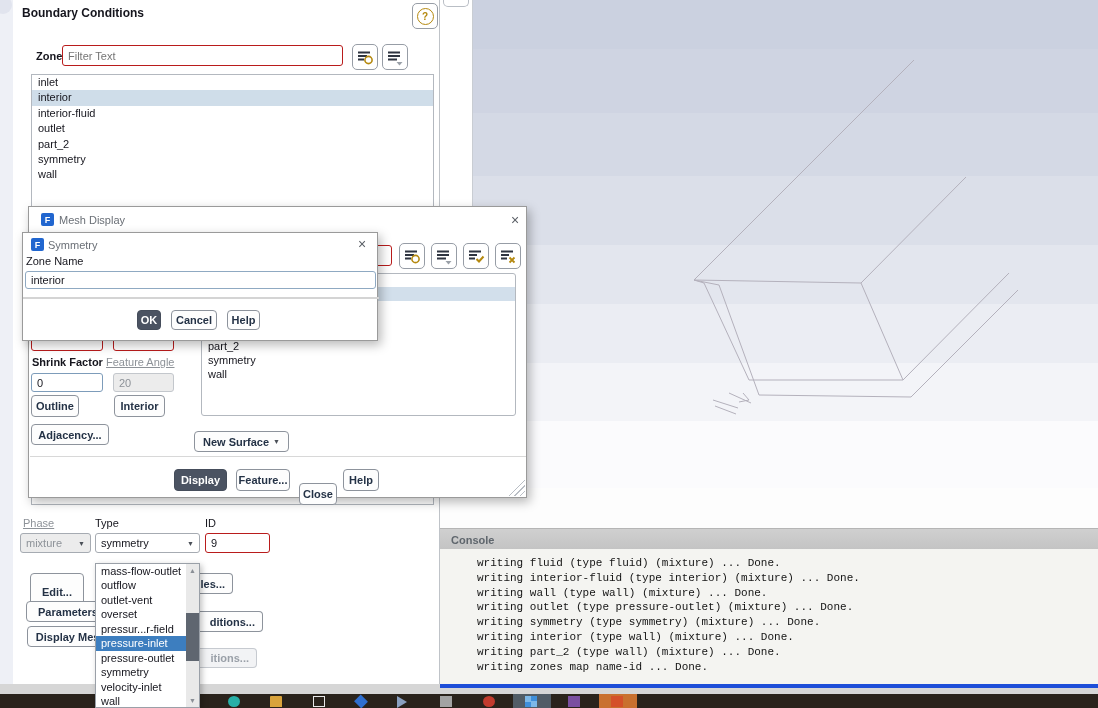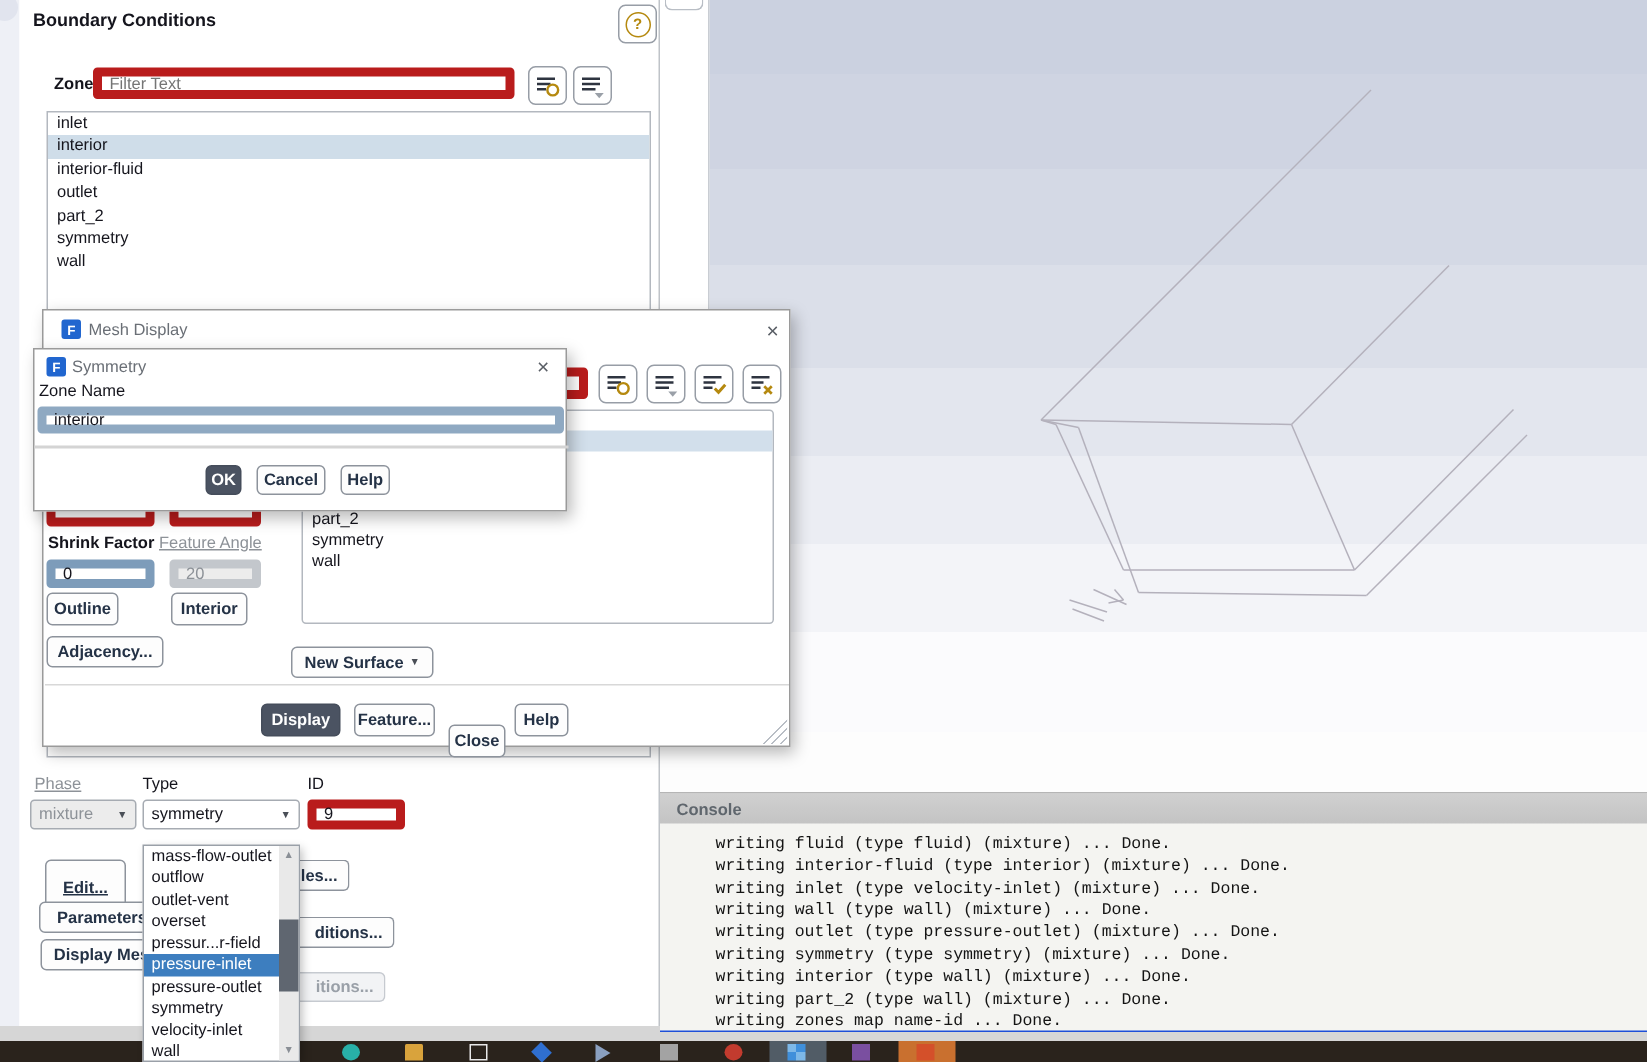--- a/index.html
+++ b/index.html
@@ -7,21 +7,21 @@
     font-family:"Liberation Sans",sans-serif;background:#fff;}
   .abs{position:absolute;}
   .btn{position:absolute;display:flex;align-items:center;justify-content:center;
     border:1px solid #8d939c;border-radius:4px;background:#fdfdfd;
     color:#243246;font-weight:bold;font-size:11px;box-sizing:border-box;white-space:nowrap;}
   .btn.dark{background:#4b5362;border-color:#454d5b;color:#fff;}
   .btn.disabled{color:#9aa0a8;background:#f2f3f5;border-color:#c6cad0;}
   .btn.frag{border-left:none;border-radius:0 4px 4px 0;justify-content:flex-end;padding-right:7px;}
   .iconbtn{position:absolute;width:26px;height:26px;border:1px solid #979da6;border-radius:5px;
     background:#fff;display:flex;align-items:center;justify-content:center;box-sizing:border-box;}
-  .input{position:absolute;border:6px solid #b91c1c;border-radius:3px;background:#fff;
+  .input{position:absolute;border:1px solid #b91c1c;border-radius:3px;background:#fff;
     font-size:11px;color:#15151d;box-sizing:border-box;padding:0 5px;display:flex;align-items:center;}
   .input.disabled{background:#ececec;color:#8d9298;border-color:#c3c7cc;}
   .label{position:absolute;font-size:11px;color:#15151d;white-space:nowrap;}
   .label.grey{color:#8d9298;text-decoration:underline;}
   .label.bold{font-weight:bold;}
   .combo{position:absolute;border:1px solid #a6abb2;border-radius:3px;background:#fff;
     font-size:11px;color:#15151d;box-sizing:border-box;display:flex;align-items:center;padding:0 5px;}
   .combo .car{margin-left:auto;font-size:7px;color:#4a4f57;}
   .combo.disabled{background:#ececec;color:#8d9298;}
   .listbox{position:absolute;border:1px solid #b3b8bf;background:#fff;box-sizing:border-box;overflow:hidden;}
@@ -89,21 +89,21 @@
       <span class="car">▼</span>
     </div>
     <div class="combo" style="left:82px;top:533px;width:105px;height:20px;">
       <span>symmetry</span>
       <span class="car">▼</span>
     </div>
     <div class="input" style="left:192px;top:533px;width:65px;height:20px;">
       <span>9</span>
     </div>
 
-    <div class="btn" style="left:17px;top:573px;width:54px;height:38px;text-decoration:underline;">Edit...</div>
+    <div class="btn" style="left:17px;top:573px;width:54px;height:38px;">Edit...</div>
     <div class="btn" style="left:13px;top:601px;width:84px;height:21px;">Parameters</div>
     <div class="btn" style="left:14px;top:626px;width:88px;height:21px;">Display Mesh</div>
     <div class="btn frag" style="left:168px;top:573px;width:52px;height:21px;">files...</div>
     <div class="btn frag" style="left:186px;top:611px;width:64px;height:21px;">ditions...</div>
     <div class="btn frag disabled" style="left:186px;top:648px;width:58px;height:20px;">itions...</div>
   </div>
 
   <div class="abs" style="left:440px;top:0;width:32px;height:490px;background:#fff;">
     <div class="abs" style="left:3px;top:0;width:24px;height:6px;background:#fff;border:1px solid #b9bec5;border-top:none;
                 border-radius:0 0 5px 5px;"></div>
@@ -133,26 +133,25 @@
       </svg>
   </div>
 
   <div class="abs" id="toolbar" style="left:440px;top:488px;width:658px;height:40px;background:#fdfdfd;"></div>
 
   <div class="abs" style="left:440px;top:528px;width:658px;height:21px;
               background:linear-gradient(#d0d0d0,#c3c3c3);border-top:1px solid #b5b5b5;
               display:flex;align-items:center;">
     <span class="abs" style="position:static;margin-left:11px;font-size:11px;font-weight:bold;color:#5f666d;">Console</span>
   </div>
-  <div class="abs" id="console-body" style="left:440px;top:549px;width:658px;height:139px;background:#f4f4f1;border-bottom:1px solid #1d4ed8;
+  <div class="abs" id="console-body" style="left:440px;top:549px;width:658px;height:139px;background:#f4f4f1;border-bottom:4px solid #1d4ed8;
               font-family:'Liberation Mono',monospace;font-size:11px;line-height:14.8px;color:#141414;
               padding:7px 0 0 37px;box-sizing:border-box;overflow:hidden;">
       <div class="console-line">writing fluid (type fluid) (mixture) ... Done.</div>
       <div class="console-line">writing interior-fluid (type interior) (mixture) ... Done.</div>
-      <div class="console-line">writing inlet (type velocity-inlet) (mixture) ... Done.</div>
       <div class="console-line">writing wall (type wall) (mixture) ... Done.</div>
       <div class="console-line">writing outlet (type pressure-outlet) (mixture) ... Done.</div>
       <div class="console-line">writing symmetry (type symmetry) (mixture) ... Done.</div>
       <div class="console-line">writing interior (type wall) (mixture) ... Done.</div>
       <div class="console-line">writing part_2 (type wall) (mixture) ... Done.</div>
       <div class="console-line">writing zones map name-id ... Done.</div>
     </div>
 
   <div class="abs" style="left:0;top:688px;width:1098px;height:6px;background:#d6d6d6;"></div>
   <div class="abs" style="left:0;top:684px;width:440px;height:10px;background:#d6d6d6;"></div>

